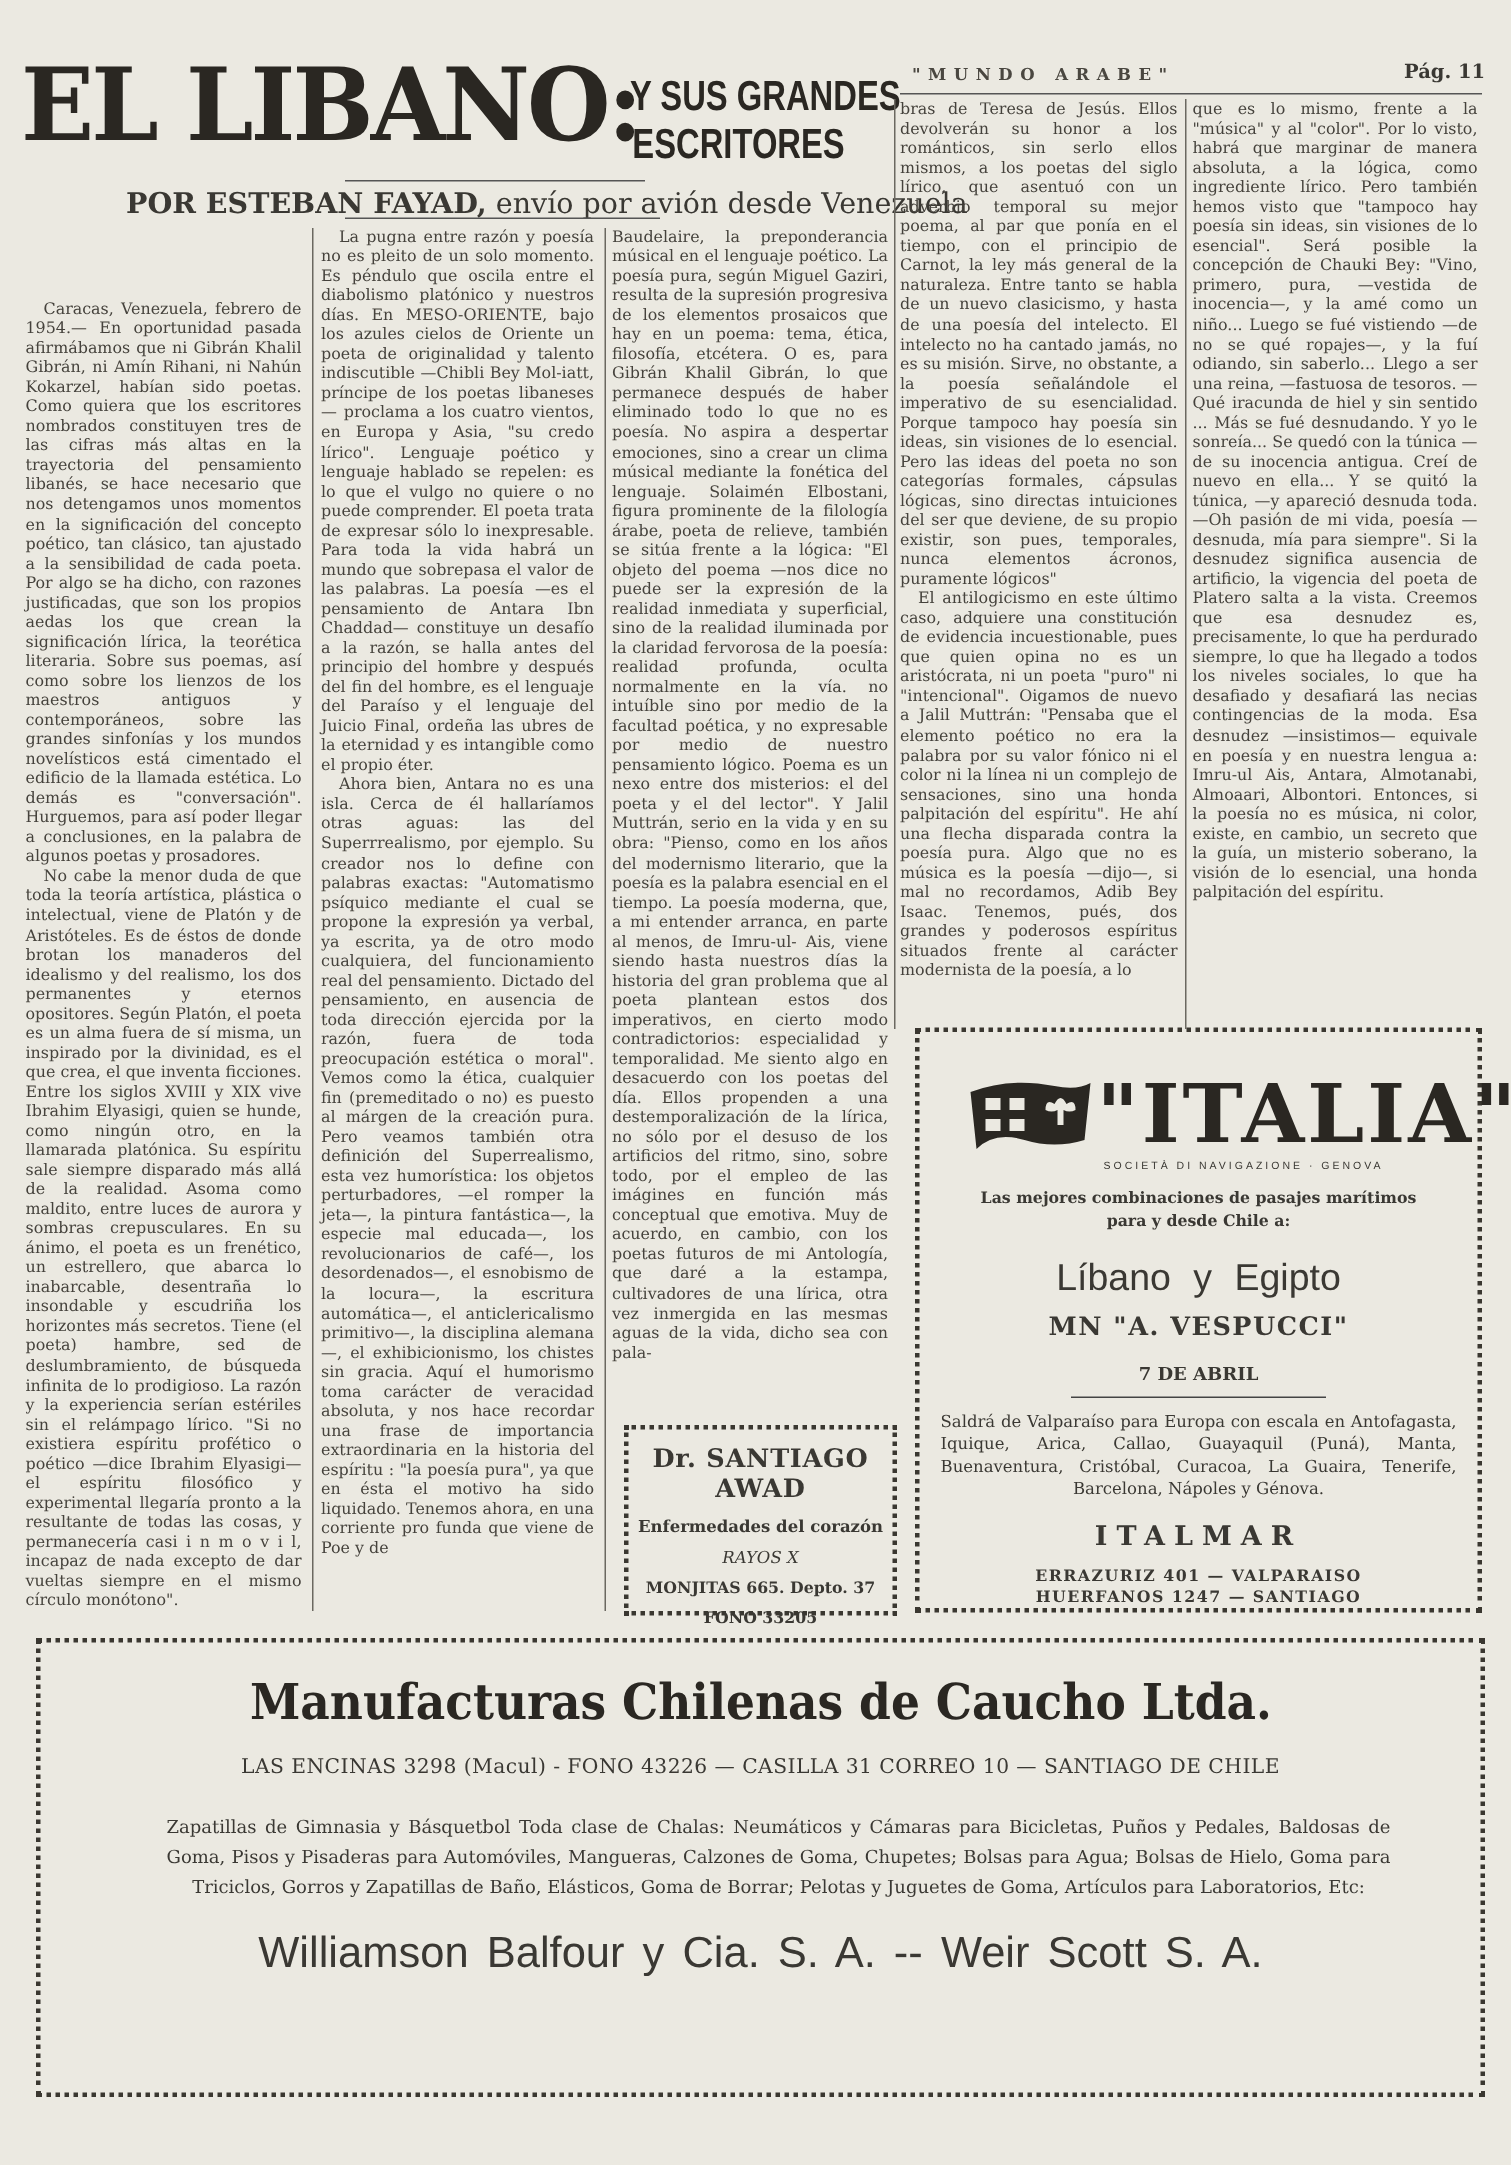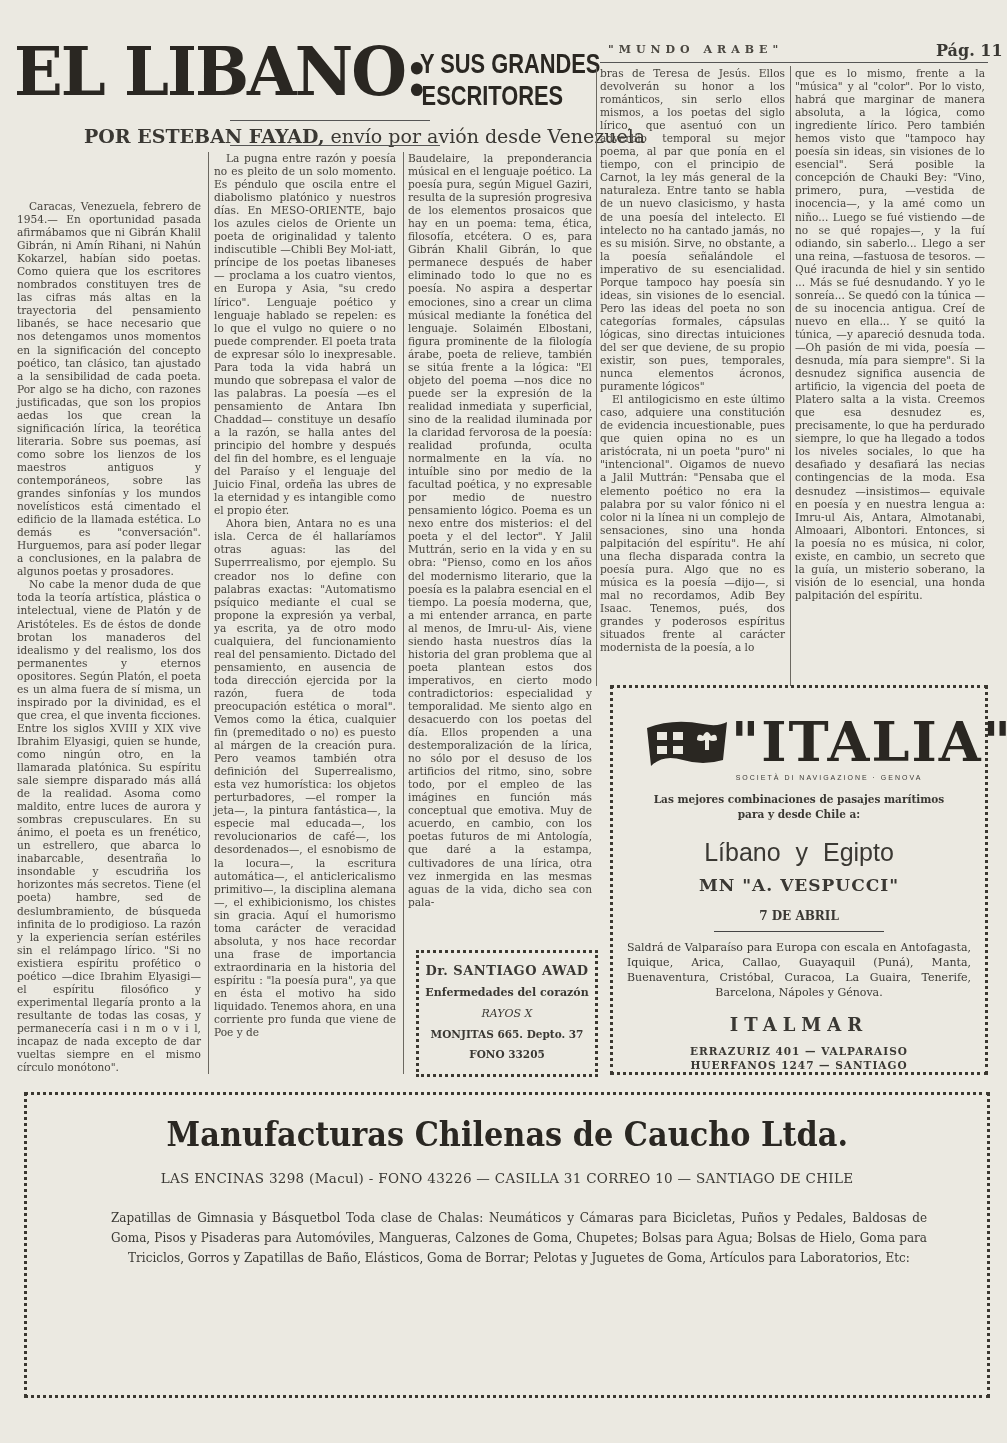--- a/index.html
+++ b/index.html
@@ -7,21 +7,21 @@
        font-family:"DejaVu Serif","Liberation Serif",serif;color:#3a3833;}
   .abs{position:absolute;}
   .headline{left:14px;top:38px;font-family:"DejaVu Serif",serif;font-weight:900;font-size:64px;
             letter-spacing:-2px;color:#2a2722;transform:scaleY(1.05);transform-origin:top left;line-height:1;}
   .subhead{left:420px;top:48px;font-family:"Liberation Sans",sans-serif;font-weight:bold;font-size:28px;
            line-height:32px;color:#2a2722;transform:scaleX(0.78);transform-origin:top left;letter-spacing:0px;}
   .byline{left:84px;top:125px;font-size:19px;color:#3a3833;}
   .byline b{font-weight:bold;}
   .rule{background:#555;height:1px;}
   .paper-name{left:608px;top:43px;font-size:11px;letter-spacing:5px;font-weight:bold;color:#4a4740;}
-  .page-num{left:936px;top:41px;font-size:16px;font-weight:bold;color:#3a3833;}
+  .page-num{left:936px;top:41px;font-size:13px;font-weight:bold;color:#3a3833;}
   .col{font-size:10.6px;line-height:13.05px;text-align:justify;color:#45423c;}
   .col p{margin:0;text-indent:12px;}
   .col p.noind{text-indent:0;}
   .vline{background:#6b6860;width:1px;}
   .diamond-border{border:3px dotted #3a3730;}
   .ad-box{box-sizing:border-box;}
   .italia-logo{font-family:"DejaVu Serif",serif;font-weight:900;font-size:54px;color:#2a2722;letter-spacing:2px;}
   .center{text-align:center;}
   .sans{font-family:"Liberation Sans",sans-serif;}
 </style>
@@ -61,21 +61,21 @@
 </div>
 <div class="abs col" style="left:600px;top:67px;width:185px;">
   <p class="noind">bras de Teresa de Jesús. Ellos devolverán su honor a los románticos, sin serlo ellos mismos, a los poetas del siglo lírico, que asentuó con un adverbio temporal su mejor poema, al par que ponía en el tiempo, con el principio de Carnot, la ley más general de la naturaleza. Entre tanto se habla de un nuevo clasicismo, y hasta de una poesía del intelecto. El intelecto no ha cantado jamás, no es su misión. Sirve, no obstante, a la poesía señalándole el imperativo de su esencialidad. Porque tampoco hay poesía sin ideas, sin visiones de lo esencial. Pero las ideas del poeta no son categorías formales, cápsulas lógicas, sino directas intuiciones del ser que deviene, de su propio existir, son pues, temporales, nunca elementos ácronos, puramente lógicos"</p>
   <p>El antilogicismo en este último caso, adquiere una constitución de evidencia incuestionable, pues que quien opina no es un aristócrata, ni un poeta "puro" ni "intencional". Oigamos de nuevo a Jalil Muttrán: "Pensaba que el elemento poético no era la palabra por su valor fónico ni el color ni la línea ni un complejo de sensaciones, sino una honda palpitación del espíritu". He ahí una flecha disparada contra la poesía pura. Algo que no es música es la poesía —dijo—, si mal no recordamos, Adib Bey Isaac. Tenemos, pués, dos grandes y poderosos espíritus situados frente al carácter modernista de la poesía, a lo</p>
 </div>
 <div class="abs col" style="left:795px;top:67px;width:190px;">
   <p class="noind">que es lo mismo, frente a la "música" y al "color". Por lo visto, habrá que marginar de manera absoluta, a la lógica, como ingrediente lírico. Pero también hemos visto que "tampoco hay poesía sin ideas, sin visiones de lo esencial". Será posible la concepción de Chauki Bey: "Vino, primero, pura, —vestida de inocencia—, y la amé como un niño... Luego se fué vistiendo —de no se qué ropajes—, y la fuí odiando, sin saberlo... Llego a ser una reina, —fastuosa de tesoros. —Qué iracunda de hiel y sin sentido ... Más se fué desnudando. Y yo le sonreía... Se quedó con la túnica —de su inocencia antigua. Creí de nuevo en ella... Y se quitó la túnica, —y apareció desnuda toda. —Oh pasión de mi vida, poesía —desnuda, mía para siempre". Si la desnudez significa ausencia de artificio, la vigencia del poeta de Platero salta a la vista. Creemos que esa desnudez es, precisamente, lo que ha perdurado siempre, lo que ha llegado a todos los niveles sociales, lo que ha desafiado y desafiará las necias contingencias de la moda. Esa desnudez —insistimos— equivale en poesía y en nuestra lengua a: Imru-ul Ais, Antara, Almotanabi, Almoaari, Albontori. Entonces, si la poesía no es música, ni color, existe, en cambio, un secreto que la guía, un misterio soberano, la visión de lo esencial, una honda palpitación del espíritu.</p>
 </div>
 
 <div class="abs ad-box diamond-border" style="left:416px;top:950px;width:182px;height:127px;">
-  <div class="center" style="font-weight:bold;font-size:13px;margin-top:10px;letter-spacing:0.5px;">Dr. SANTIAGO AWAD</div>
+  <div class="center" style="font-weight:bold;font-size:17px;margin-top:10px;letter-spacing:0.5px;">Dr. SANTIAGO AWAD</div>
   <div class="center" style="font-weight:bold;font-size:11px;margin-top:8px;">Enfermedades del corazón</div>
   <div class="center" style="font-size:11px;margin-top:8px;font-style:italic;">RAYOS X</div>
   <div class="center" style="font-weight:bold;font-size:10.5px;margin-top:8px;">MONJITAS 665. Depto. 37</div>
   <div class="center" style="font-weight:bold;font-size:10.5px;margin-top:8px;">FONO 33205</div>
 </div>
 
 <div class="abs ad-box diamond-border" style="left:610px;top:685px;width:378px;height:390px;">
   <div style="position:relative;height:70px;margin-top:22px;">
     <svg style="position:absolute;left:30px;top:8px;" width="86" height="52" viewBox="0 0 86 52">
       <path d="M4 10 Q30 0 60 6 Q75 9 84 4 L80 42 Q60 48 40 42 Q20 36 8 48 Z" fill="#2a2722"></path>
@@ -99,13 +99,14 @@
   <div class="center" style="font-weight:bold;font-size:10.5px;margin-top:10px;letter-spacing:1px;">ERRAZURIZ 401 — VALPARAISO</div>
   <div class="center" style="font-weight:bold;font-size:10.5px;margin-top:2px;letter-spacing:1px;">HUERFANOS 1247 — SANTIAGO</div>
 </div>
 
 <div class="abs ad-box diamond-border" style="left:24px;top:1092px;width:966px;height:306px;">
   <div class="center" style="margin-top:20px;">
     <span style="font-weight:900;font-size:33px;color:#2a2722;display:inline-block;transform:scaleX(0.92);">Manufacturas Chilenas de Caucho Ltda.</span>
   </div>
   <div class="center" style="font-size:13.5px;margin-top:16px;letter-spacing:0.3px;">LAS ENCINAS 3298 (Macul) - FONO 43226 — CASILLA 31 CORREO 10 — SANTIAGO DE CHILE</div>
   <div style="font-size:12px;line-height:20px;margin:22px 60px 0 84px;text-align:justify;text-align-last:center;">Zapatillas de Gimnasia y Básquetbol Toda clase de Chalas: Neumáticos y Cámaras para Bicicletas, Puños y Pedales, Baldosas de Goma, Pisos y Pisaderas para Automóviles, Mangueras, Calzones de Goma, Chupetes; Bolsas para Agua; Bolsas de Hielo, Goma para Triciclos, Gorros y Zapatillas de Baño, Elásticos, Goma de Borrar; Pelotas y Juguetes de Goma, Artículos para Laboratorios, Etc:</div>
+  <div class="center sans" style="font-size:29px;margin-top:18px;word-spacing:4px;">Williamson Balfour y Cia. S. A. -- Weir Scott S. A.</div>
 </div>
 
 </body></html>

